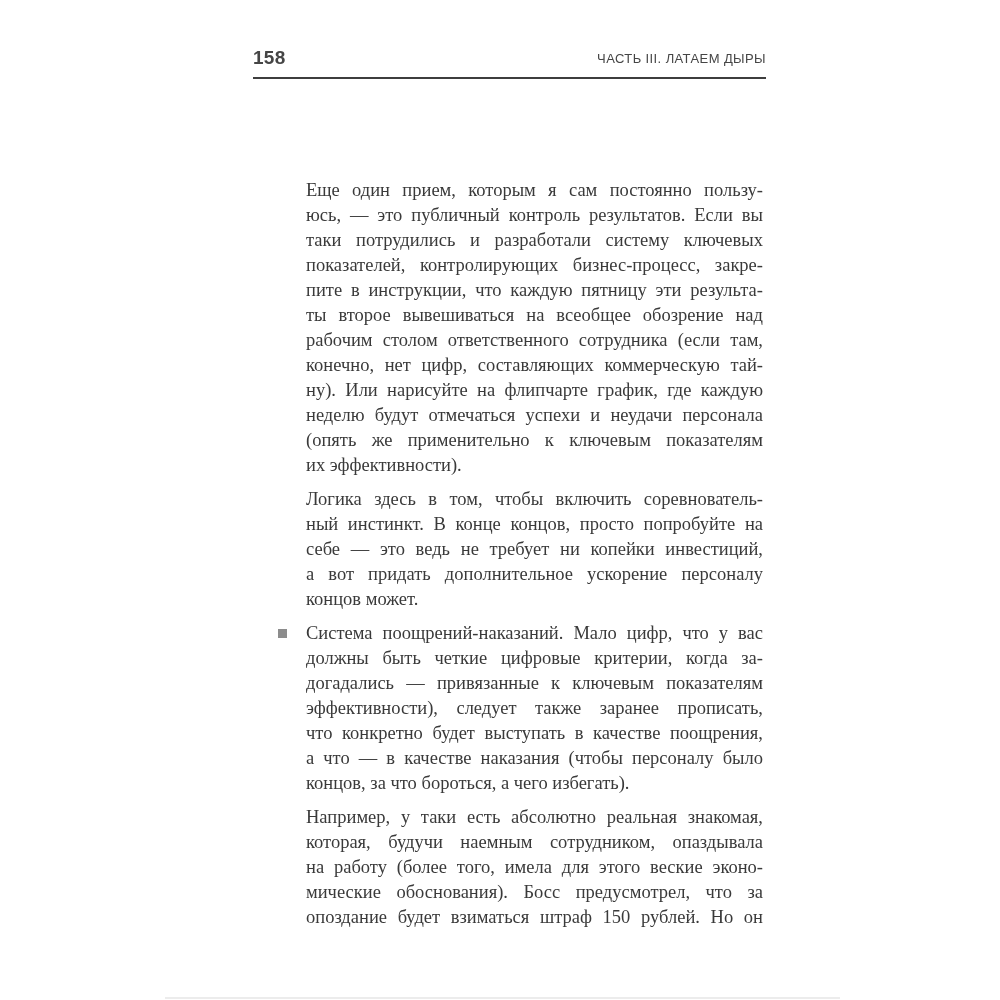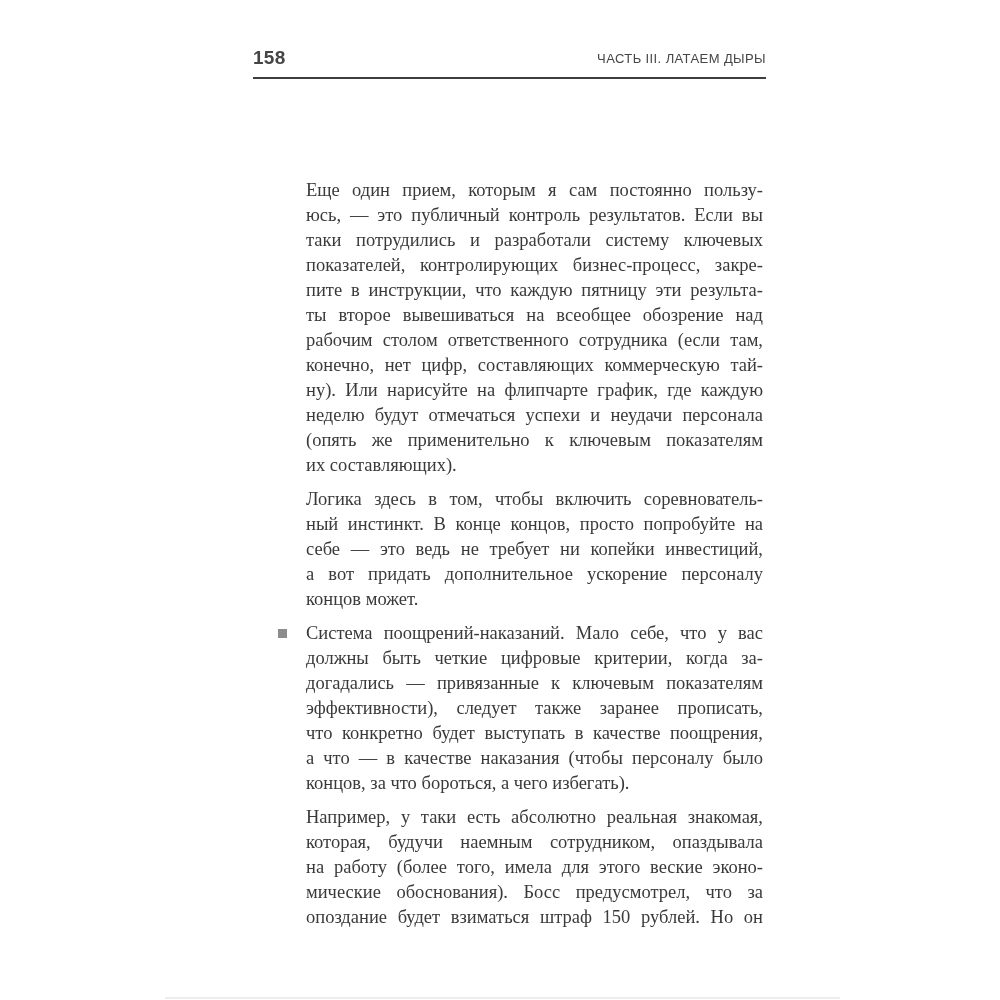--- a/index.html
+++ b/index.html
@@ -110,34 +110,34 @@
       <span class="line">юсь, — это публичный контроль результатов. Если вы</span>
       <span class="line">таки потрудились и разработали систему ключевых</span>
       <span class="line">показателей, контролирующих бизнес-процесс, закре-</span>
       <span class="line">пите в инструкции, что каждую пятницу эти результа-</span>
       <span class="line">ты второе вывешиваться на всеобщее обозрение над</span>
       <span class="line">рабочим столом ответственного сотрудника (если там,</span>
       <span class="line">конечно, нет цифр, составляющих коммерческую тай-</span>
       <span class="line">ну). Или нарисуйте на флипчарте график, где каждую</span>
       <span class="line">неделю будут отмечаться успехи и неудачи персонала</span>
       <span class="line">(опять же применительно к ключевым показателям</span>
-      <span class="line end">их составляющих).</span>
+      <span class="line end">их эффективности).</span>
     </p>
 
     <p class="para">
       <span class="line">Логика здесь в том, чтобы включить соревнователь-</span>
       <span class="line">ный инстинкт. В конце концов, просто попробуйте на</span>
       <span class="line">себе — это ведь не требует ни копейки инвестиций,</span>
       <span class="line">а вот придать дополнительное ускорение персоналу</span>
       <span class="line end">концов может.</span>
     </p>
 
     <p class="para bulleted">
       <span class="bullet-sq"></span>
-      <span class="line">Система поощрений-наказаний. Мало себе, что у вас</span>
+      <span class="line">Система поощрений-наказаний. Мало цифр, что у вас</span>
       <span class="line">должны быть четкие цифровые критерии, когда за-</span>
       <span class="line">догадались — привязанные к ключевым показателям</span>
       <span class="line">эффективности), следует также заранее прописать,</span>
       <span class="line">что конкретно будет выступать в качестве поощрения,</span>
       <span class="line">а что — в качестве наказания (чтобы персоналу было</span>
       <span class="line end">концов, за что бороться, а чего избегать).</span>
     </p>
 
     <p class="para">
       <span class="line">Например, у таки есть абсолютно реальная знакомая,</span>

